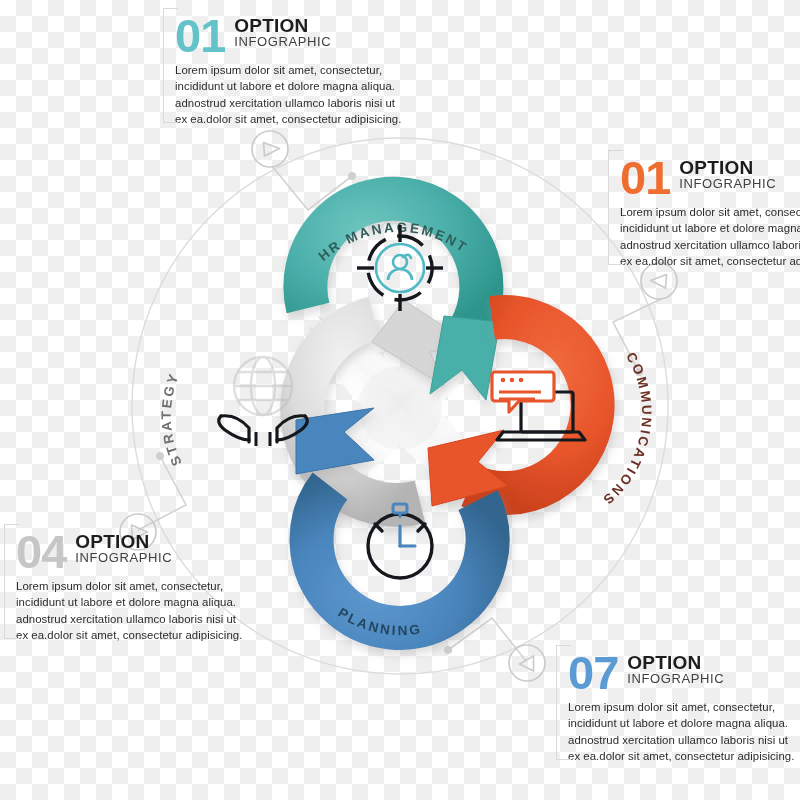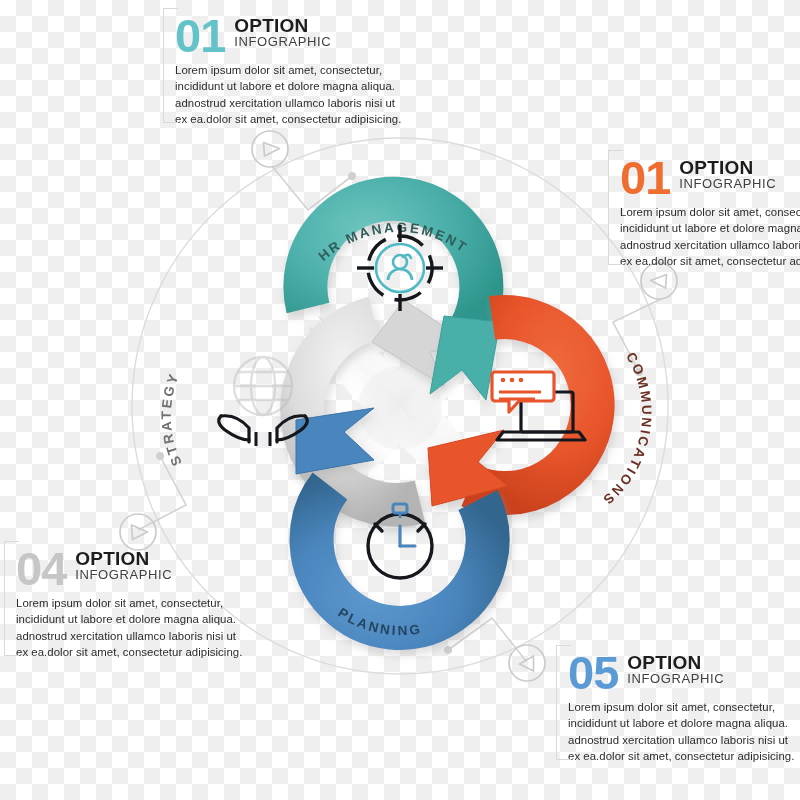--- a/index.html
+++ b/index.html
@@ -57,21 +57,21 @@
     color:#2b2b2b;
     font-weight:400;
     letter-spacing:.05px;
     max-width:275px;
   }
   .body div{white-space:nowrap;}
 
   #block01{left:163px;top:8px;width:264px;}
   #block02{left:608px;top:150px;width:300px;}
   #block03{left:556px;top:645px;width:300px;}
-  #block04{left:4px;top:541px;width:300px;}
+  #block04{left:4px;top:524px;width:300px;}
 
   
   .ringlabel{
     font-size:13.5px;letter-spacing:2.4px;font-weight:600;
     font-family:"Liberation Sans", sans-serif;
   }
 </style>
 </head>
 <body>
 
@@ -311,21 +311,21 @@
       <div>Lorem ipsum dolor sit amet, consectetur,</div>
       <div>incididunt ut labore et dolore magna aliqua.</div>
       <div>adnostrud xercitation ullamco laboris nisi ut</div>
       <div>ex ea.dolor sit amet, consectetur adipisicing.</div>
     </div>
   </div>
 
   <div class="block" id="block03">
     <div class="bracket"></div>
     <div class="head">
-      <div class="num" style="color:#5B9BD5">05</div>
+      <div class="num" style="color:#5B9BD5">07</div>
       <div class="titles">
         <div class="t1">OPTION</div>
         <div class="t2">INFOGRAPHIC</div>
       </div>
     </div>
     <div class="body">
       <div>Lorem ipsum dolor sit amet, consectetur,</div>
       <div>incididunt ut labore et dolore magna aliqua.</div>
       <div>adnostrud xercitation ullamco laboris nisi ut</div>
       <div>ex ea.dolor sit amet, consectetur adipisicing.</div>

